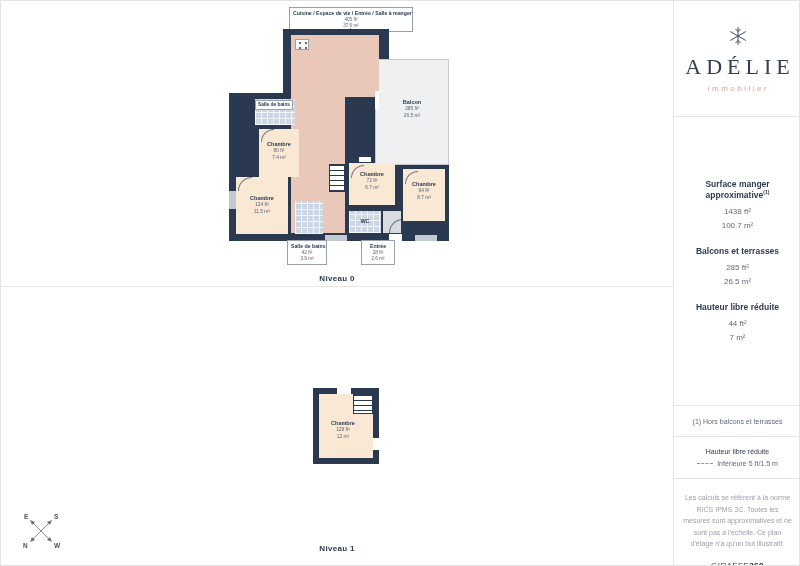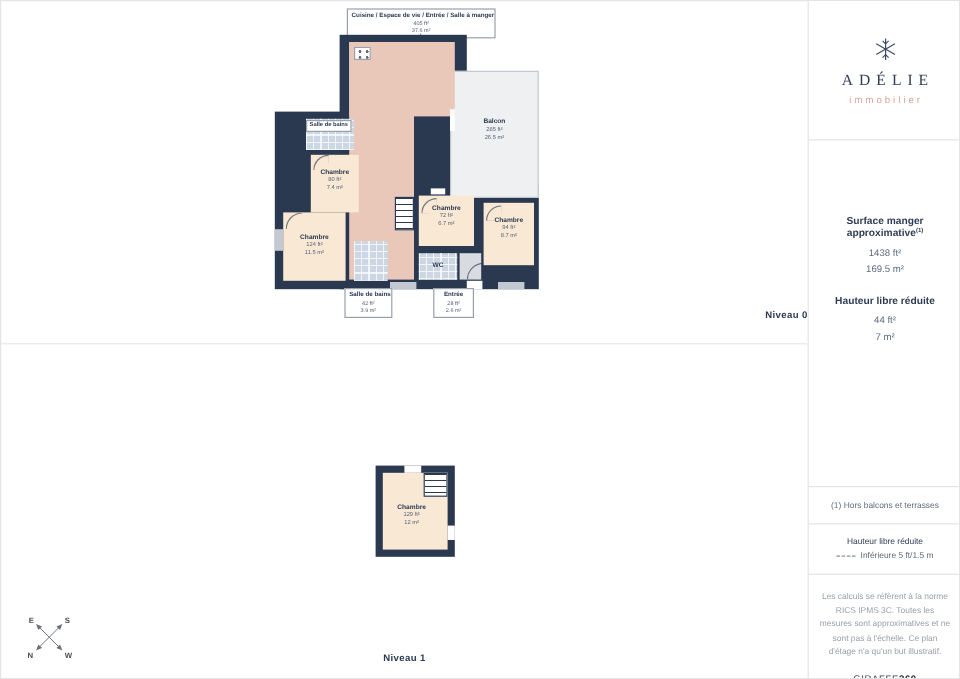--- a/index.html
+++ b/index.html
@@ -39,21 +39,21 @@
   .callout { position:absolute; background:#fff; border:1px solid #98a0ac; text-align:center; padding:2px 3px; line-height:1.3; white-space:nowrap; }
   .co-title { font-size:5.2px; font-weight:bold; color:#2b3a52; }
   .co-area { font-size:4.6px; color:#55627a; }
   .co-line { position:absolute; width:1px; background:#8a93a3; }
   .co-dot { position:absolute; width:3px; height:3px; border-radius:50%; background:#2b3950; }
 
   .level-label { position:absolute; left:0; width:672px; text-align:center; font-size:8px; font-weight:bold; color:#2b3a52; letter-spacing:.3px; }
 
   
   .logo-box { height:116px; border-bottom:1px solid #e4e4e6; display:flex; flex-direction:column; align-items:center; justify-content:center; }
-  .brand-name { font-family:"Liberation Serif", serif; font-size:13px; letter-spacing:5px; color:#323c52; margin-top:7px; padding-left:5px; }
+  .brand-name { font-family:"Liberation Serif", serif; font-size:22px; letter-spacing:5px; color:#323c52; margin-top:7px; padding-left:5px; }
   .brand-tagline { font-size:8px; letter-spacing:2.5px; color:#dba49a; margin-top:4px; padding-left:2px; }
 
   .stats { height:289px; border-bottom:1px solid #e4e4e6; padding-top:62px; text-align:center; }
   .stat-group { margin-bottom:13px; }
   .stat-head { font-size:8.5px; font-weight:bold; color:#2e3b52; margin-bottom:5px; }
   .stat-head sup { font-size:5px; vertical-align:super; }
   .stat-val { font-size:8px; color:#5f6b7d; line-height:1.75; }
 
   .footnote-box { height:31px; border-bottom:1px solid #e4e4e6; display:flex; align-items:center; justify-content:center; }
   .footnote { font-size:7px; color:#5f6b7d; }
@@ -162,21 +162,21 @@
       <div class="co-area">42 ft²</div>
       <div class="co-area">3.9 m²</div>
     </div>
     <div class="co-dot" style="left:375px; top:235px;"></div>
     <div class="callout" style="left:360px; top:239px; width:34px;">
       <div class="co-title">Entrée</div>
       <div class="co-area">28 ft²</div>
       <div class="co-area">2.6 m²</div>
     </div>
 
-    <div class="level-label" style="top:257px;text-align:right;">Niveau 0</div>
+    <div class="level-label" style="top:273px;">Niveau 0</div>
 
     <div class="main-divider"></div>
 
     <div class="abs" style="left:312px; top:387px; width:66px; height:76px;">
       <div class="wall" style="left:0; top:0; width:66px; height:76px;"></div>
       <div class="room bedroom" style="left:6px; top:6px; width:54px; height:64px;"></div>
       <div class="gap" style="left:24px; top:0; width:14px; height:6px;"></div>
       <div class="gap" style="left:60px; top:50px; width:6px; height:12px;"></div>
       <div class="abs stairs" style="left:40px; top:6px; width:20px; height:20px;"></div>
       <div class="room-label" style="left:30px; top:42px;">
@@ -217,21 +217,26 @@
         </g>
       </svg>
       <div class="brand-name">ADÉLIE</div>
       <div class="brand-tagline">immobilier</div>
     </div>
 
     <div class="stats">
       <div class="stat-group">
         <div class="stat-head"><span>Surface manger approximative</span><sup>(1)</sup></div>
         <div class="stat-val">1438 ft²</div>
-        <div class="stat-val">169.5 m²</div>
+        <div class="stat-val">100.7 m²</div>
+      </div>
+      <div class="stat-group">
+        <div class="stat-head">Balcons et terrasses</div>
+        <div class="stat-val">285 ft²</div>
+        <div class="stat-val">26.5 m²</div>
       </div>
       <div class="stat-group">
         <div class="stat-head">Hauteur libre réduite</div>
         <div class="stat-val">44 ft²</div>
         <div class="stat-val">7 m²</div>
       </div>
     </div>
 
     <div class="footnote-box">
       <div class="footnote">(1) Hors balcons et terrasses</div>

